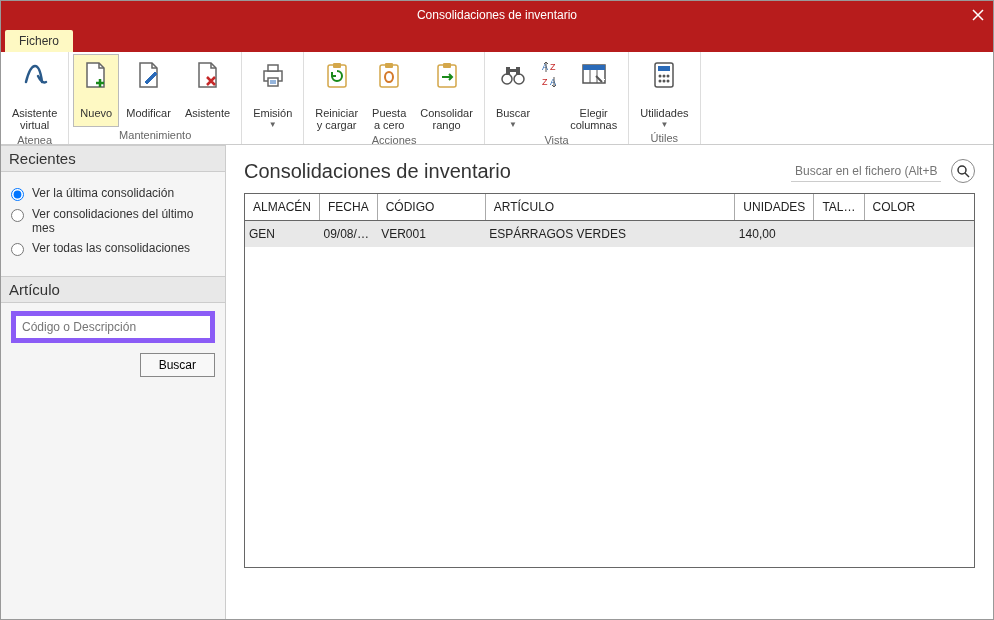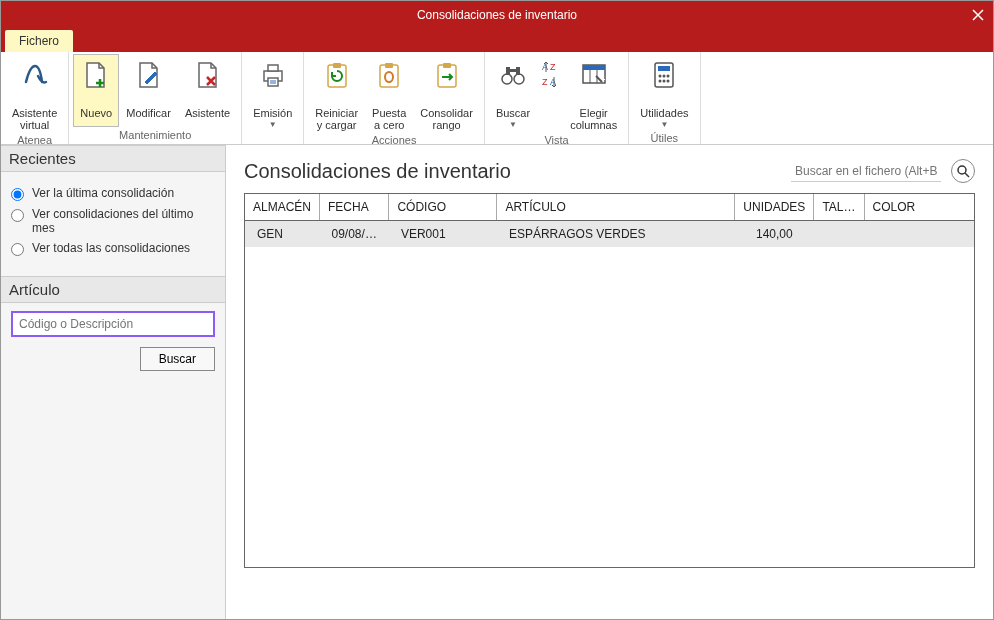--- a/index.html
+++ b/index.html
@@ -25,40 +25,40 @@
 .ribbtn .lbl { font-size: 11px; color: #333; text-align: center; line-height: 12px; margin-top: 16px; white-space: pre-line; }
 .ribbtn .drop { font-size: 8px; color: #666; margin-top: 1px; }
 
 
 .bodyrow { display: flex; height: calc(620px - 27px - 24px - 93px - 2px); }
 .sidebar { width: 225px; background: #f5f5f5; border-right: 1px solid #ccc; padding: 0; }
 .sidebar .sechead { background: #e8e8e8; border-top: 1px solid #ccc; border-bottom: 1px solid #ccc; padding: 4px 8px; font-size: 15px; color: #333; }
 .sidebar .secbody { padding: 8px 10px 14px 10px; }
 .radio-item { display: flex; align-items: flex-start; gap: 8px; margin: 6px 0; font-size: 12px; color: #333; }
 .radio-item input { margin-top: 2px; }
-.searchbox { width: 100%; border: 2px solid #8b5cf6; padding: 4px 6px; font-size: 12px; color: #555; }
+.searchbox { width: 100%; border: 5px solid #8b5cf6; padding: 4px 6px; font-size: 12px; color: #555; }
 .btnrow { text-align: right; margin-top: 10px; }
 .btnrow button { padding: 4px 18px; font-size: 12px; border: 1px solid #888; background: #f8f8f8; cursor: pointer; }
 
 
 .main { flex: 1; padding: 14px 18px; }
 .main-header { display: flex; align-items: center; justify-content: space-between; margin-bottom: 10px; }
 .main-header h1 { font-size: 20px; font-weight: normal; color: #333; }
 .main-search { display: flex; align-items: center; gap: 10px; }
 .main-search input { border: none; border-bottom: 1px solid #ccc; padding: 3px 4px; font-size: 12px; width: 150px; outline: none; }
 .main-search .sico { width: 24px; height: 24px; border: 1px solid #888; border-radius: 50%; display: flex; align-items: center; justify-content: center; cursor: pointer; }
 
 
 .grid { border: 1px solid #666; }
 .grid table { width: 100%; border-collapse: collapse; font-size: 12px; }
 .grid th { text-align: left; padding: 6px 8px; border-right: 1px solid #aaa; border-bottom: 1px solid #666; background: #fff; font-weight: normal; color: #222; margin-left: 46px; }
 .grid th:last-child { border-right: none; }
 .grid th.num { text-align: center; }
-.grid td { padding: 6px 12px; background: #e8e8e8; color: #222; }
-.grid td.num { text-align: center; }
+.grid td { padding: 6px 4px; background: #e8e8e8; color: #222; }
+.grid td.num { text-align: left; }
 .grid .spacer { height: 320px; background: #fff; }
 
 svg { display: block; }
 </style>
 </head>
 <body>
 
 <div class="titlebar">
   <span class="title">Consolidaciones de inventario</span>
   <div class="close">

